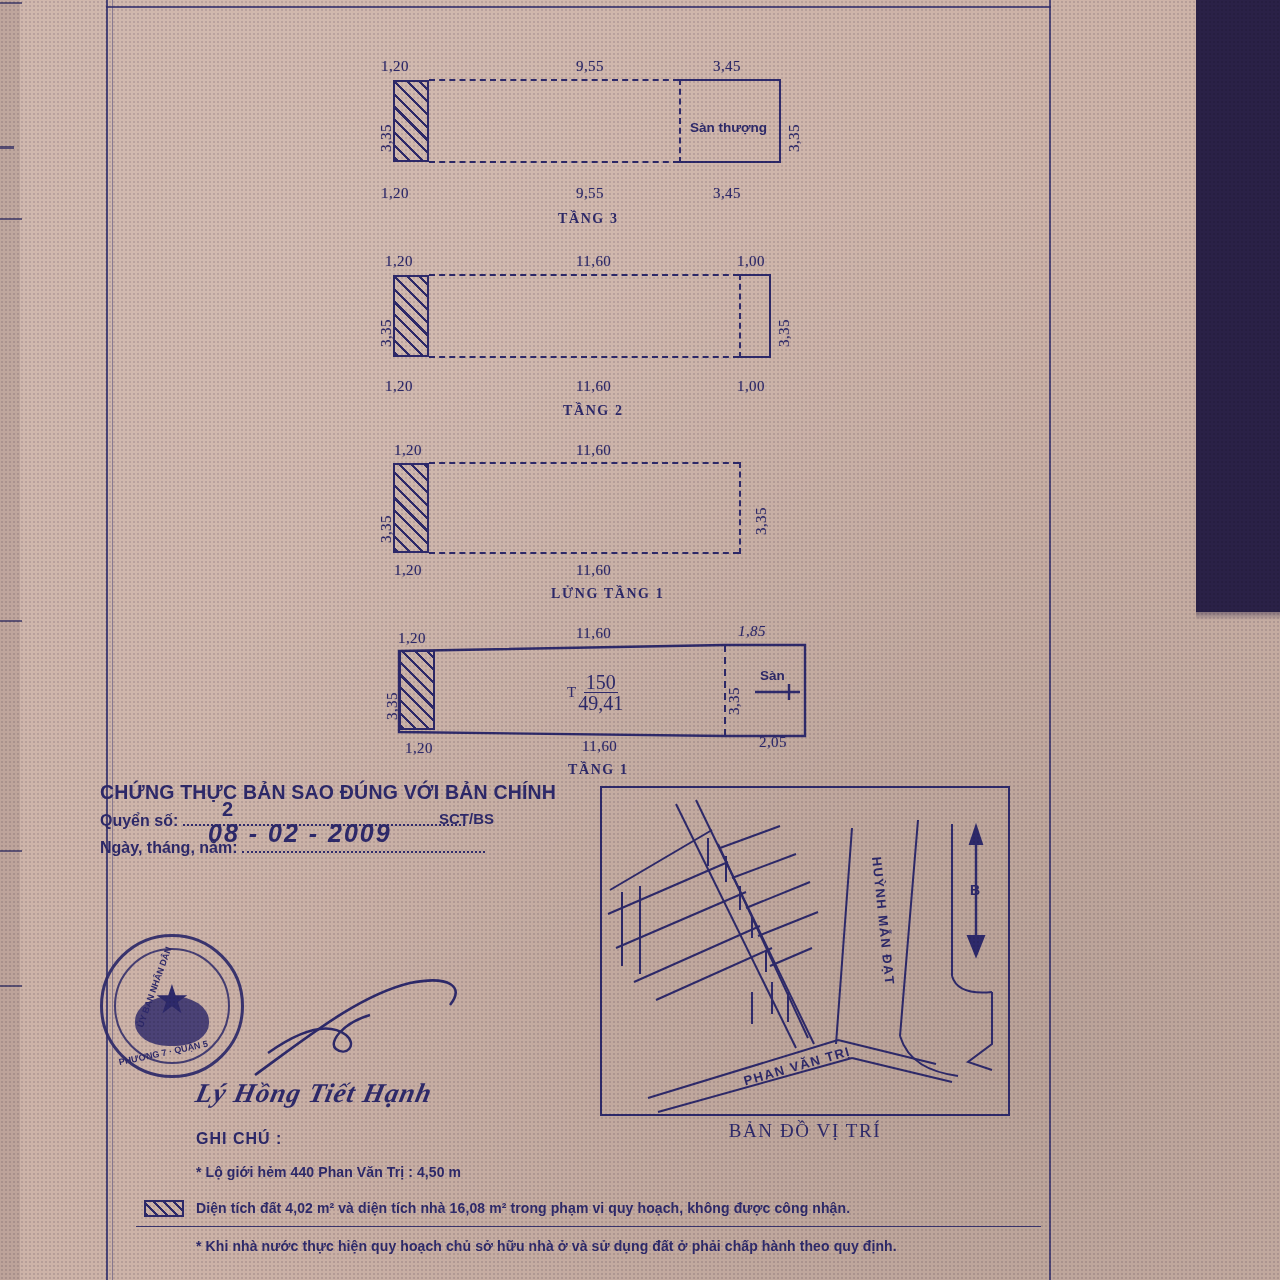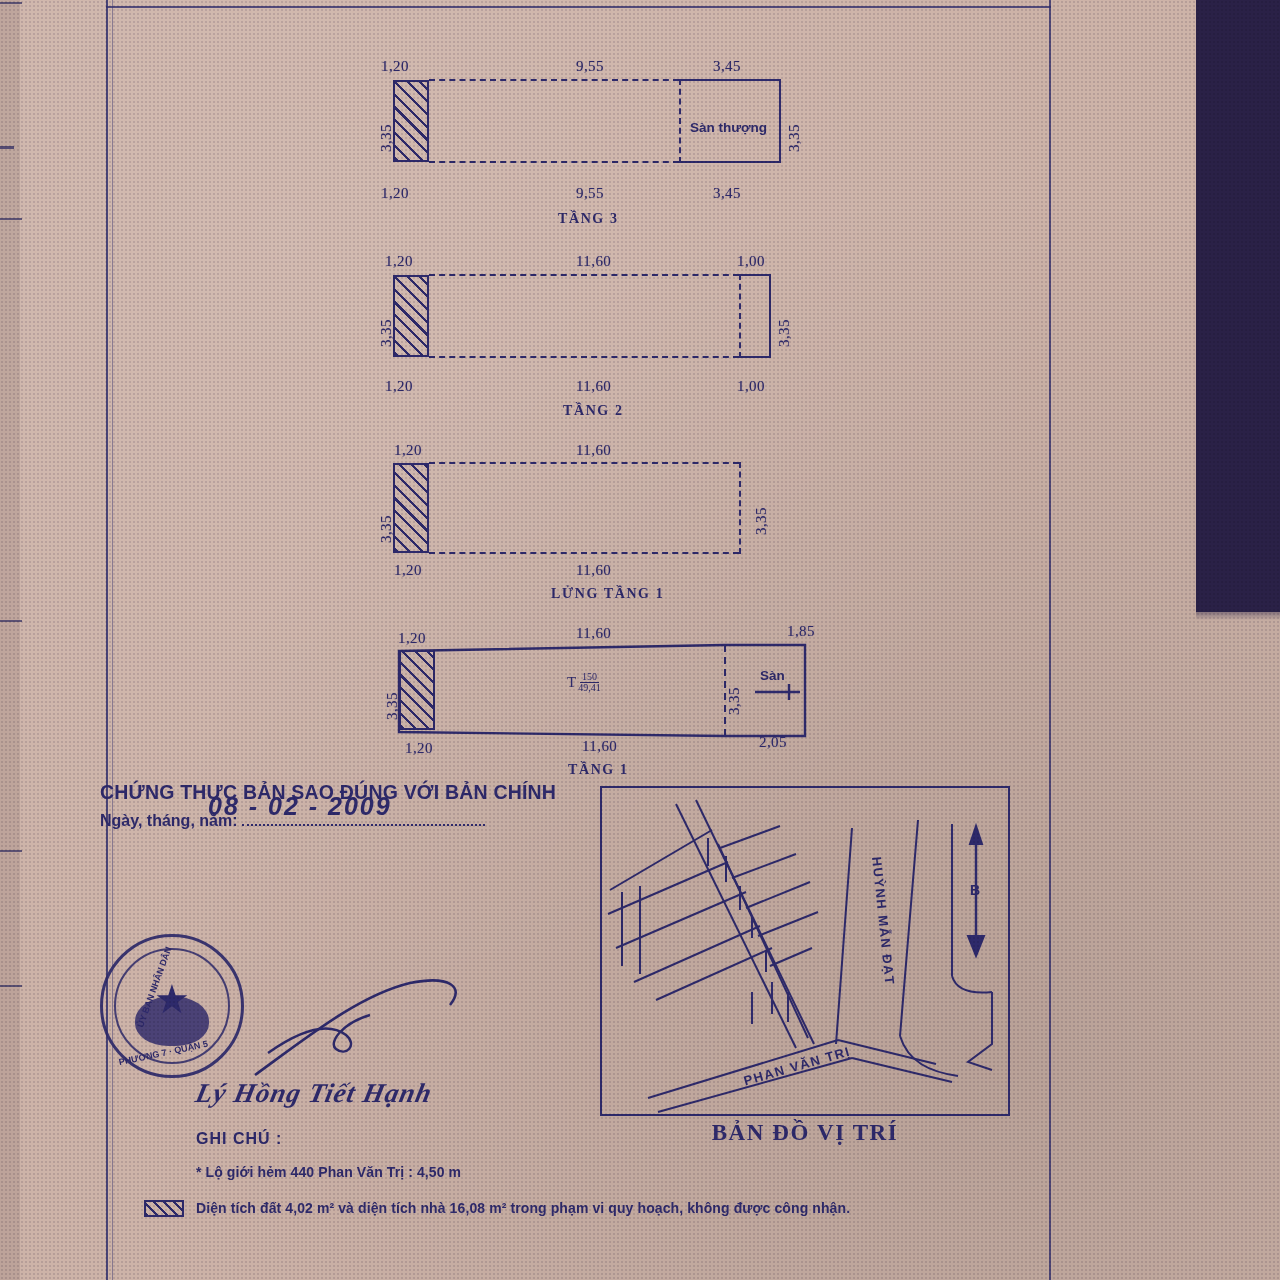--- a/index.html
+++ b/index.html
@@ -87,21 +87,21 @@
   }
   .inner-label{
     position:absolute;font-family:"Liberation Sans", sans-serif;
     font-weight:700;font-size:13.5px;color:#2e2a6b;white-space:nowrap;
   }
   .frac{
     position:absolute;color:#2e2a6b;white-space:nowrap;
     font-family:"Liberation Serif", serif;font-size:15px;
     display:flex;align-items:center;gap:2px;
   }
-  .frac .num{display:flex;flex-direction:column;align-items:center;line-height:1.02;font-size:10px;}
+  .frac .num{display:flex;flex-direction:column;align-items:center;line-height:1.02;font-size:20px;}
   .frac .num .top{border-bottom:1.6px solid #2e2a6b;padding:0 2px;}
 
   
   #cert{position:absolute;left:100px;top:782px;width:420px;color:#2e2a6b;}
   .cert-title{
     font-family:"Liberation Sans", sans-serif;font-weight:700;
     font-size:19.5px;letter-spacing:.2px;line-height:1.1;white-space:nowrap;
   }
   .cert-row{
     position:relative;font-family:"Liberation Sans", sans-serif;font-weight:700;
@@ -172,21 +172,21 @@
   }
   .note-rule{
     position:absolute;left:-60px;width:905px;height:0;border-top:1.8px solid #2e2a6b;opacity:.9;
   }
 
   
   #map{position:absolute;left:600px;top:786px;width:410px;height:330px;}
   #map .frame{position:absolute;inset:0;border:2.2px solid #2e2a6b;box-sizing:border-box;}
   .map-title{
     position:absolute;left:600px;top:1120px;width:410px;text-align:center;
-    font-family:"Liberation Serif", serif;font-weight:700;font-size:23px;
+    font-family:"Liberation Serif", serif;font-weight:400;font-size:19px;
     letter-spacing:1.6px;color:#2e2a6b;
   }
   .map-street{
     position:absolute;font-family:"Liberation Sans", sans-serif;font-weight:700;
     font-size:13px;letter-spacing:1.5px;color:#2e2a6b;white-space:nowrap;
   }
 </style>
 </head>
 <body>
 
@@ -268,21 +268,21 @@
     <div class="hatch" style="left:399px;top:650px;width:36px;height:80px;"></div>
     <svg width="420" height="140" style="position:absolute;left:395px;top:640px;">
       <polygon points="4,11 330,5 410,5 410,96 330,96 4,92" fill="none" stroke="#2e2a6b" stroke-width="2.4"></polygon>
       <line x1="330" y1="5" x2="330" y2="96" stroke="#2e2a6b" stroke-width="2" stroke-dasharray="7,5"></line>
       <line x1="360" y1="52" x2="405" y2="52" stroke="#2e2a6b" stroke-width="2.4"></line>
       <line x1="394" y1="44" x2="394" y2="60" stroke="#2e2a6b" stroke-width="2.4"></line>
     </svg>
 
     <div class="dim" style="left:398px;top:630px;">1,20</div>
     <div class="dim" style="left:576px;top:625px;">11,60</div>
-    <div class="dim" style="left:787px;top:623px;">1,85</div>
+    <div class="dim" style="left:738px;top:623px;font-style:italic;">1,85</div>
     <div class="dim" style="left:405px;top:740px;">1,20</div>
     <div class="dim" style="left:582px;top:738px;">11,60</div>
     <div class="dim" style="left:759px;top:734px;">2,05</div>
     <div class="dim vert" style="left:384px;top:720px;">3,35</div>
     <div class="dim vert" style="left:726px;top:715px;">3,35</div>
 
     <div class="inner-label" style="left:760px;top:668px;">Sàn</div>
 
     <div class="frac" style="left:567px;top:672px;">
       <span>T</span>
@@ -292,20 +292,26 @@
       </span>
     </div>
 
     <div class="plan-title" style="left:568px;top:762px;">TẦNG 1</div>
   </div>
 
   <div id="cert">
     <div class="cert-title">CHỨNG THỰC BẢN SAO ĐÚNG VỚI BẢN CHÍNH</div>
 
 
+    <div class="cert-row">
+      <span>Quyển số:</span>
+      <span class="dots" style="width:282px;"></span>
+      <span class="hand" style="left:122px;top:-14px;font-size:20px;">2</span>
+      <span style="position:absolute;left:339px;top:-2px;font-size:15px;">SCT/BS</span>
+    </div>
 
     <div class="cert-row">
       <span>Ngày, tháng, năm:</span>
       <span class="dots" style="width:243px;"></span>
       <span class="hand" style="left:108px;top:-20px;font-size:25px;font-style:italic;">08 - 02 - 2009</span>
     </div>
 
   </div>
 
   <div id="seal">
@@ -328,20 +334,24 @@
   <div id="notes">
     <div class="notes-head">GHI CHÚ :</div>
 
     <div class="note" style="margin-top:16px;">* Lộ giới hẻm 440 Phan Văn Trị : 4,50 m</div>
 
     <div class="note" style="position:relative;margin-top:20px;">
       <span class="note-swatch" style="top:0;"></span>
       <span>Diện tích đất 4,02 m² và diện tích nhà 16,08 m² trong phạm vi quy hoạch, không được công nhận.</span>
     </div>
 
+    <div class="note" style="position:relative;margin-top:22px;">
+      <span class="note-rule" style="top:-12px;"></span>
+      <span>* Khi nhà nước thực hiện quy hoạch chủ sở hữu nhà ở và sử dụng đất ở phải chấp hành theo quy định.</span>
+    </div>
   </div>
 
   <div id="map">
     <div class="frame"></div>
     <svg width="410" height="330" style="position:absolute;left:0;top:0;">
       <g stroke="#2e2a6b" fill="none" stroke-width="2">
 
         <line x1="76" y1="18" x2="196" y2="262"></line>
         <line x1="96" y1="14" x2="214" y2="258"></line>
 

